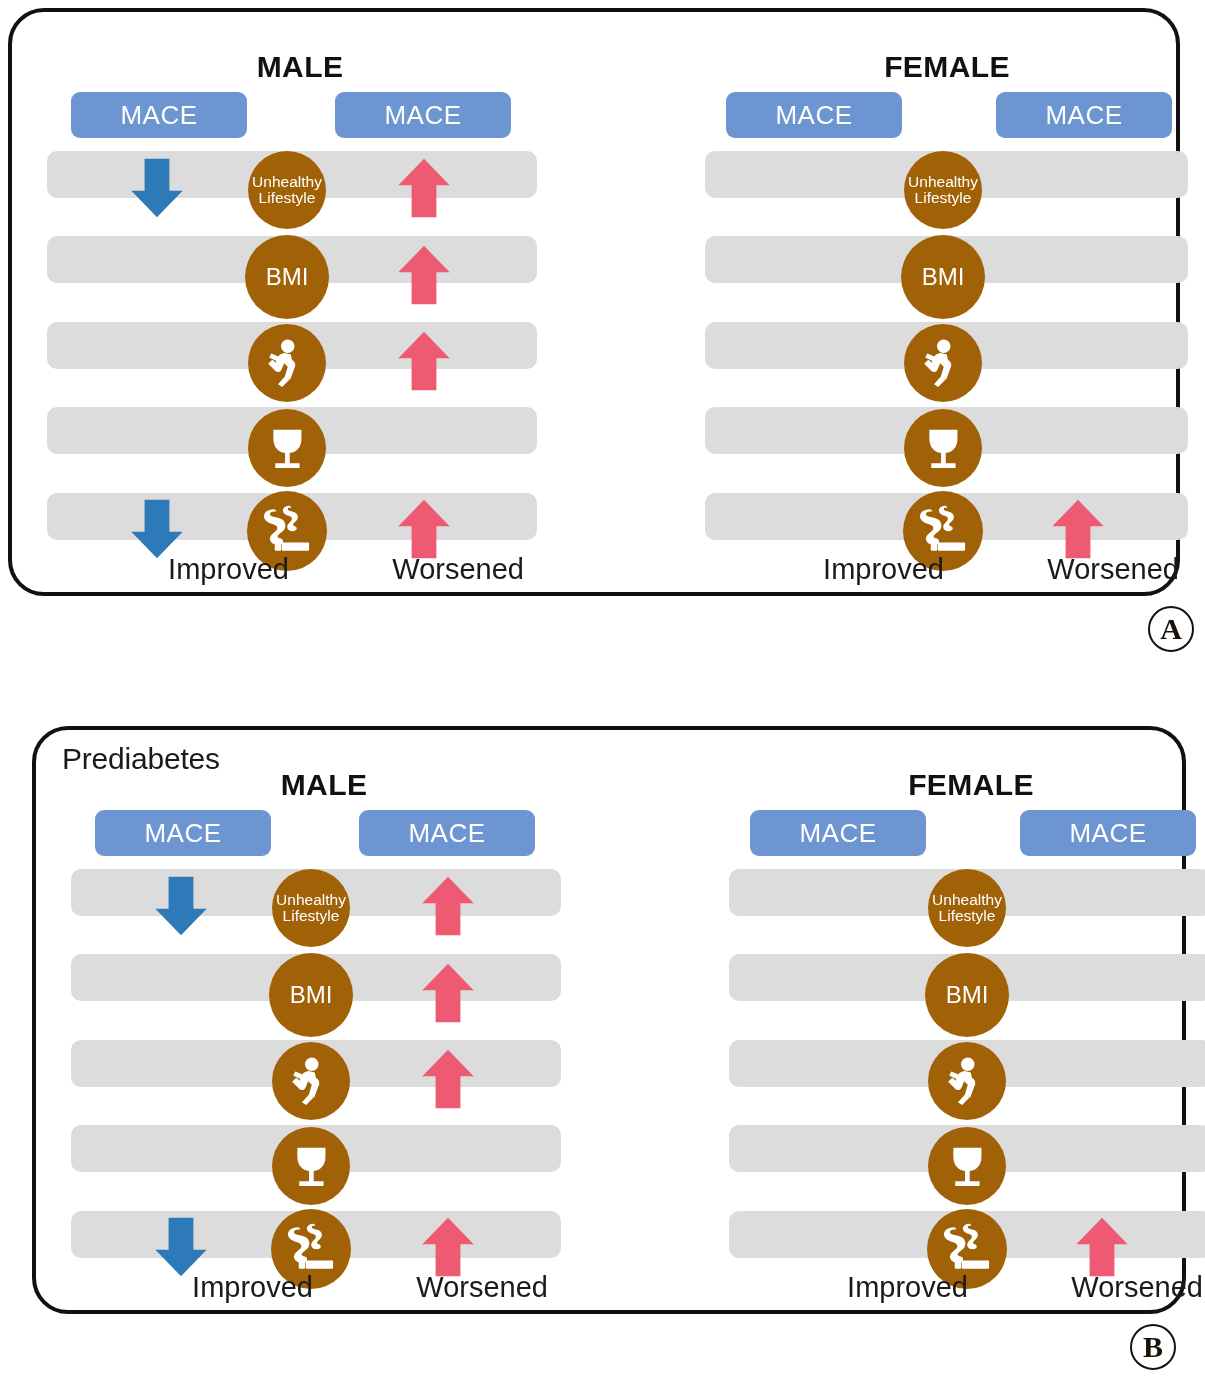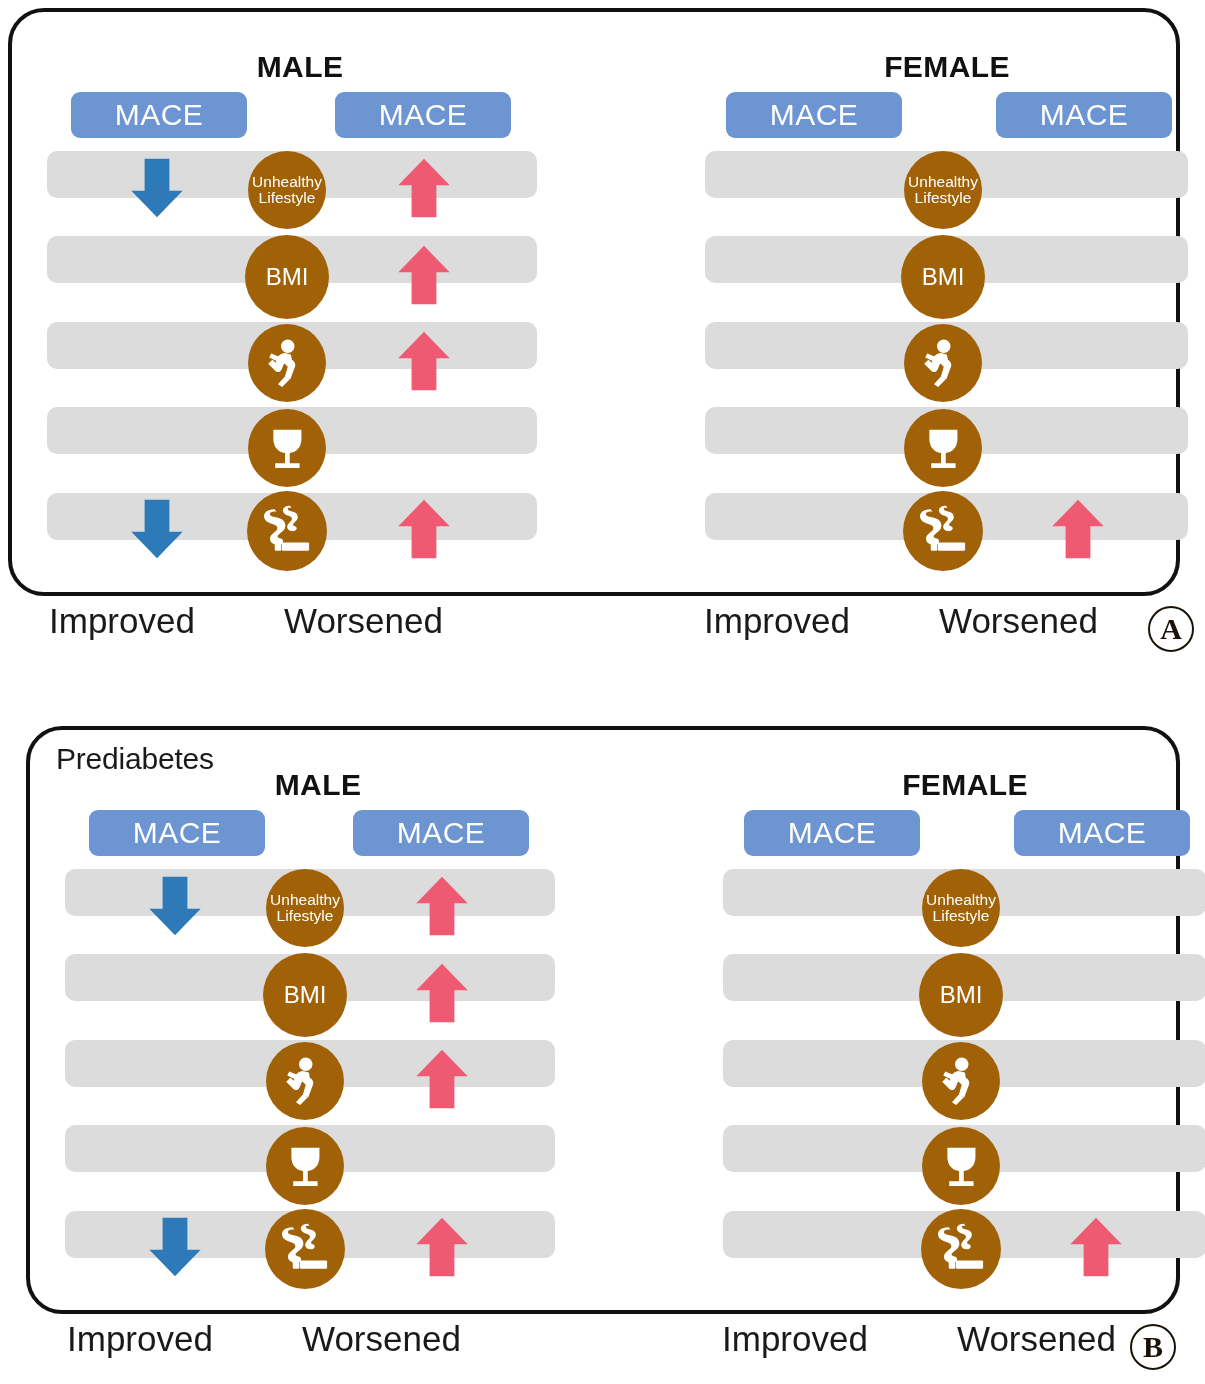--- a/index.html
+++ b/index.html
@@ -40,21 +40,21 @@
     white-space:nowrap;
   }
 
   
   .mace{
     position:absolute;
     height:46px;
     border-radius:9px;
     background:#6c95d2;
     color:#ffffff;
-    font-size:30px;
+    font-size:26px;
     display:flex;align-items:center;justify-content:center;
     letter-spacing:0.5px;
     box-sizing:border-box;
   }
 
   
   .track{
     position:absolute;
     height:47px;
     border-radius:10px;
@@ -77,25 +77,24 @@
   .bubble.bmi{ font-size:24px; }
   .bubble svg{ display:block; }
 
   
   .arrow{ position:absolute; }
   .arrow svg{ display:block; }
 
   
   .foot-label{
     position:absolute;
-    font-size:35px;
+    font-size:29px;
     color:#1a1a1a;
     white-space:nowrap;
-    text-align:left;
-    margin-top:48px;
+    text-align:right;
   }
 
   
   .badge{
     position:absolute;
     width:46px;height:46px;
     border:2.5px solid #1a1208;
     border-radius:50%;
     display:flex;align-items:center;justify-content:center;
     font-size:30px;font-weight:bold;color:#1a1208;
@@ -224,21 +223,21 @@
             <path d="M56 8 C44 8 41 16 46 21 C50 25 58 25 59 29 C60 33 54 36 52 40 C49 45 53 51 60 51 C65 51 68 48 67 45 C66 42 62 43 61 41 C60 38 66 35 68 31 C71 25 67 19 61 18 C56 17 52 16 52 13 C52 11 55 11 58 12 Z"></path>
             <rect x="42" y="70" width="46" height="14" rx="2"></rect>
             <rect x="30" y="70" width="11" height="14" rx="2"></rect>
           </g>
         </svg>
       </div>
       <div class="foot-label" style="left: 692px; top: 541px; width: 240px;">Improved</div>
       <div class="foot-label" style="left: 927px; top: 541px; width: 240px;">Worsened</div>
     </div>
     <div class="badge" style="left: 1148px; top: 606px;">A</div>
-    <div class="panel" id="panel-b" style="left: 26px; top: 726px; width: 1154px; height: 588px;">
+    <div class="panel" id="panel-b" style="left: 32px; top: 726px; width: 1154px; height: 588px;">
       <div class="panel-caption" style="left: 26px; top: 12px;">Prediabetes</div>
       <div class="sex-title" style="left: 158px; top: 38px; width: 260px;">MALE</div>
       <div class="mace" style="left: 59px; top: 80px; width: 176px;">MACE</div>
       <div class="mace" style="left: 323px; top: 80px; width: 176px;">MACE</div>
       <div class="track" style="left: 35px; top: 139px; width: 490px;"></div>
       <div class="arrow" style="left: 118px; top: 145px;">
         <svg viewBox="0 0 60 70" width="54" height="62" aria-hidden="true">
           <path d="M30 68 L59 38 L44 38 L44 2 L16 2 L16 38 L1 38 Z" fill="#2e7ab8"></path>
         </svg>
       </div>

